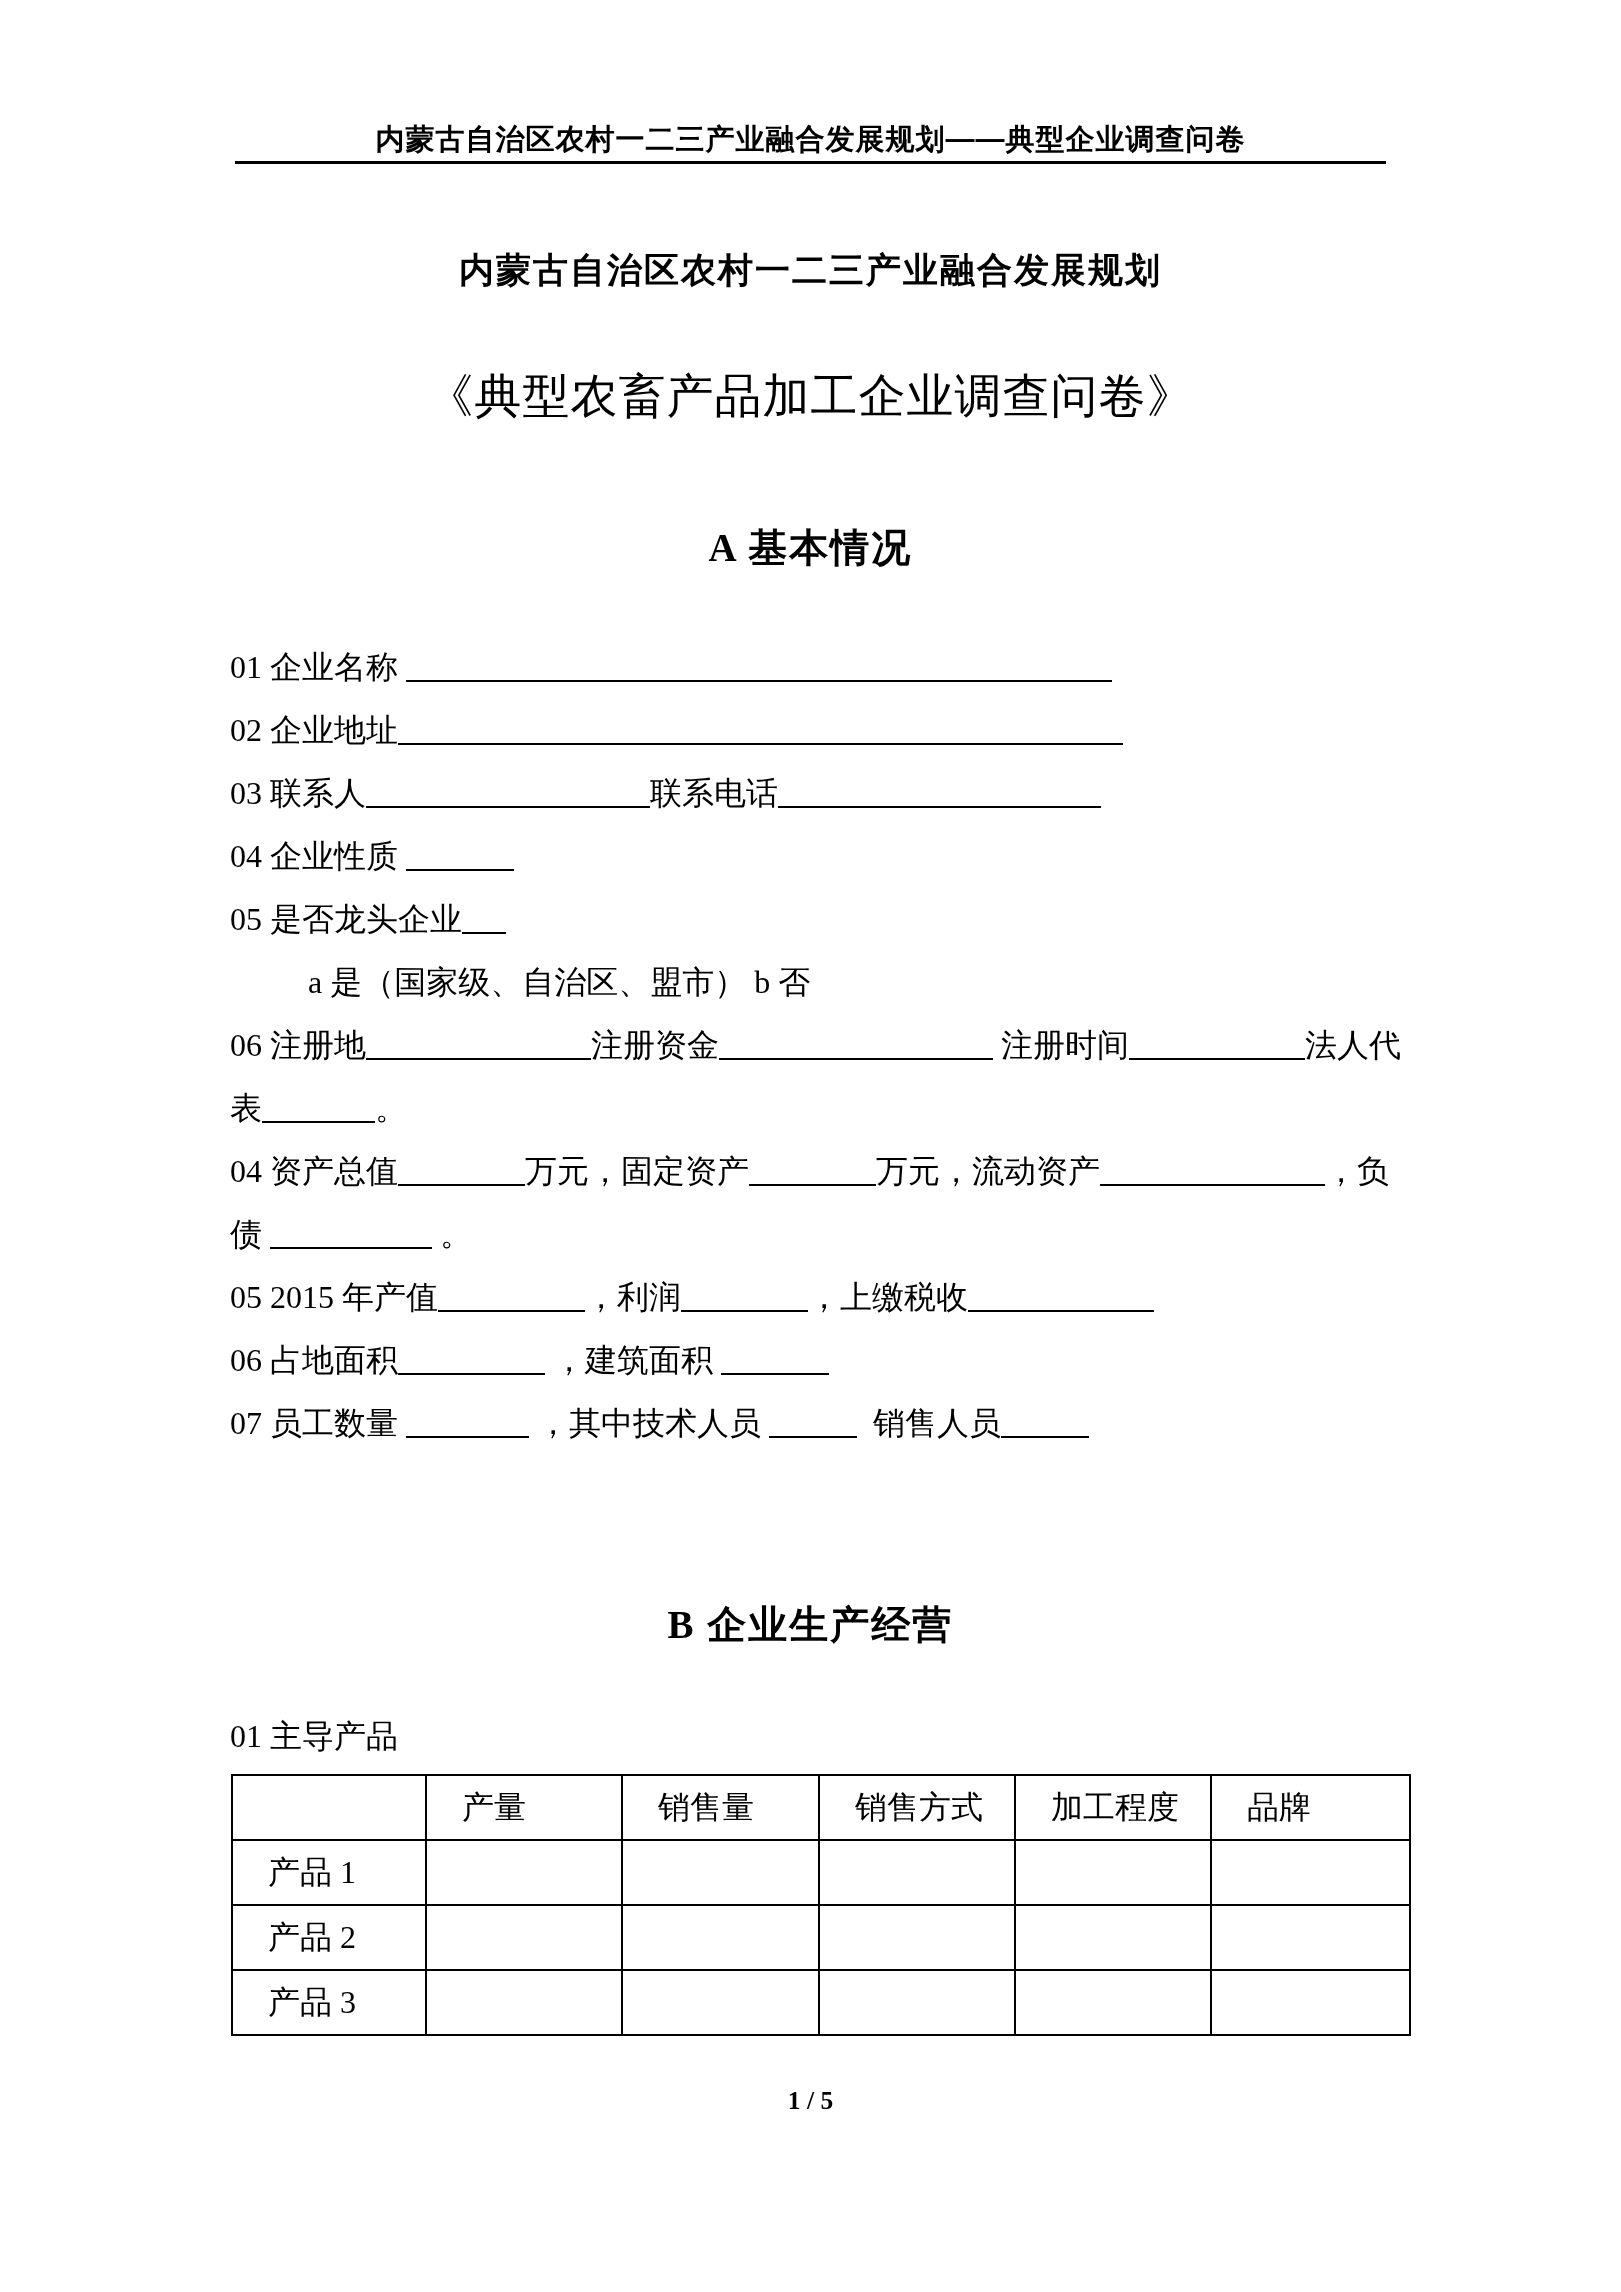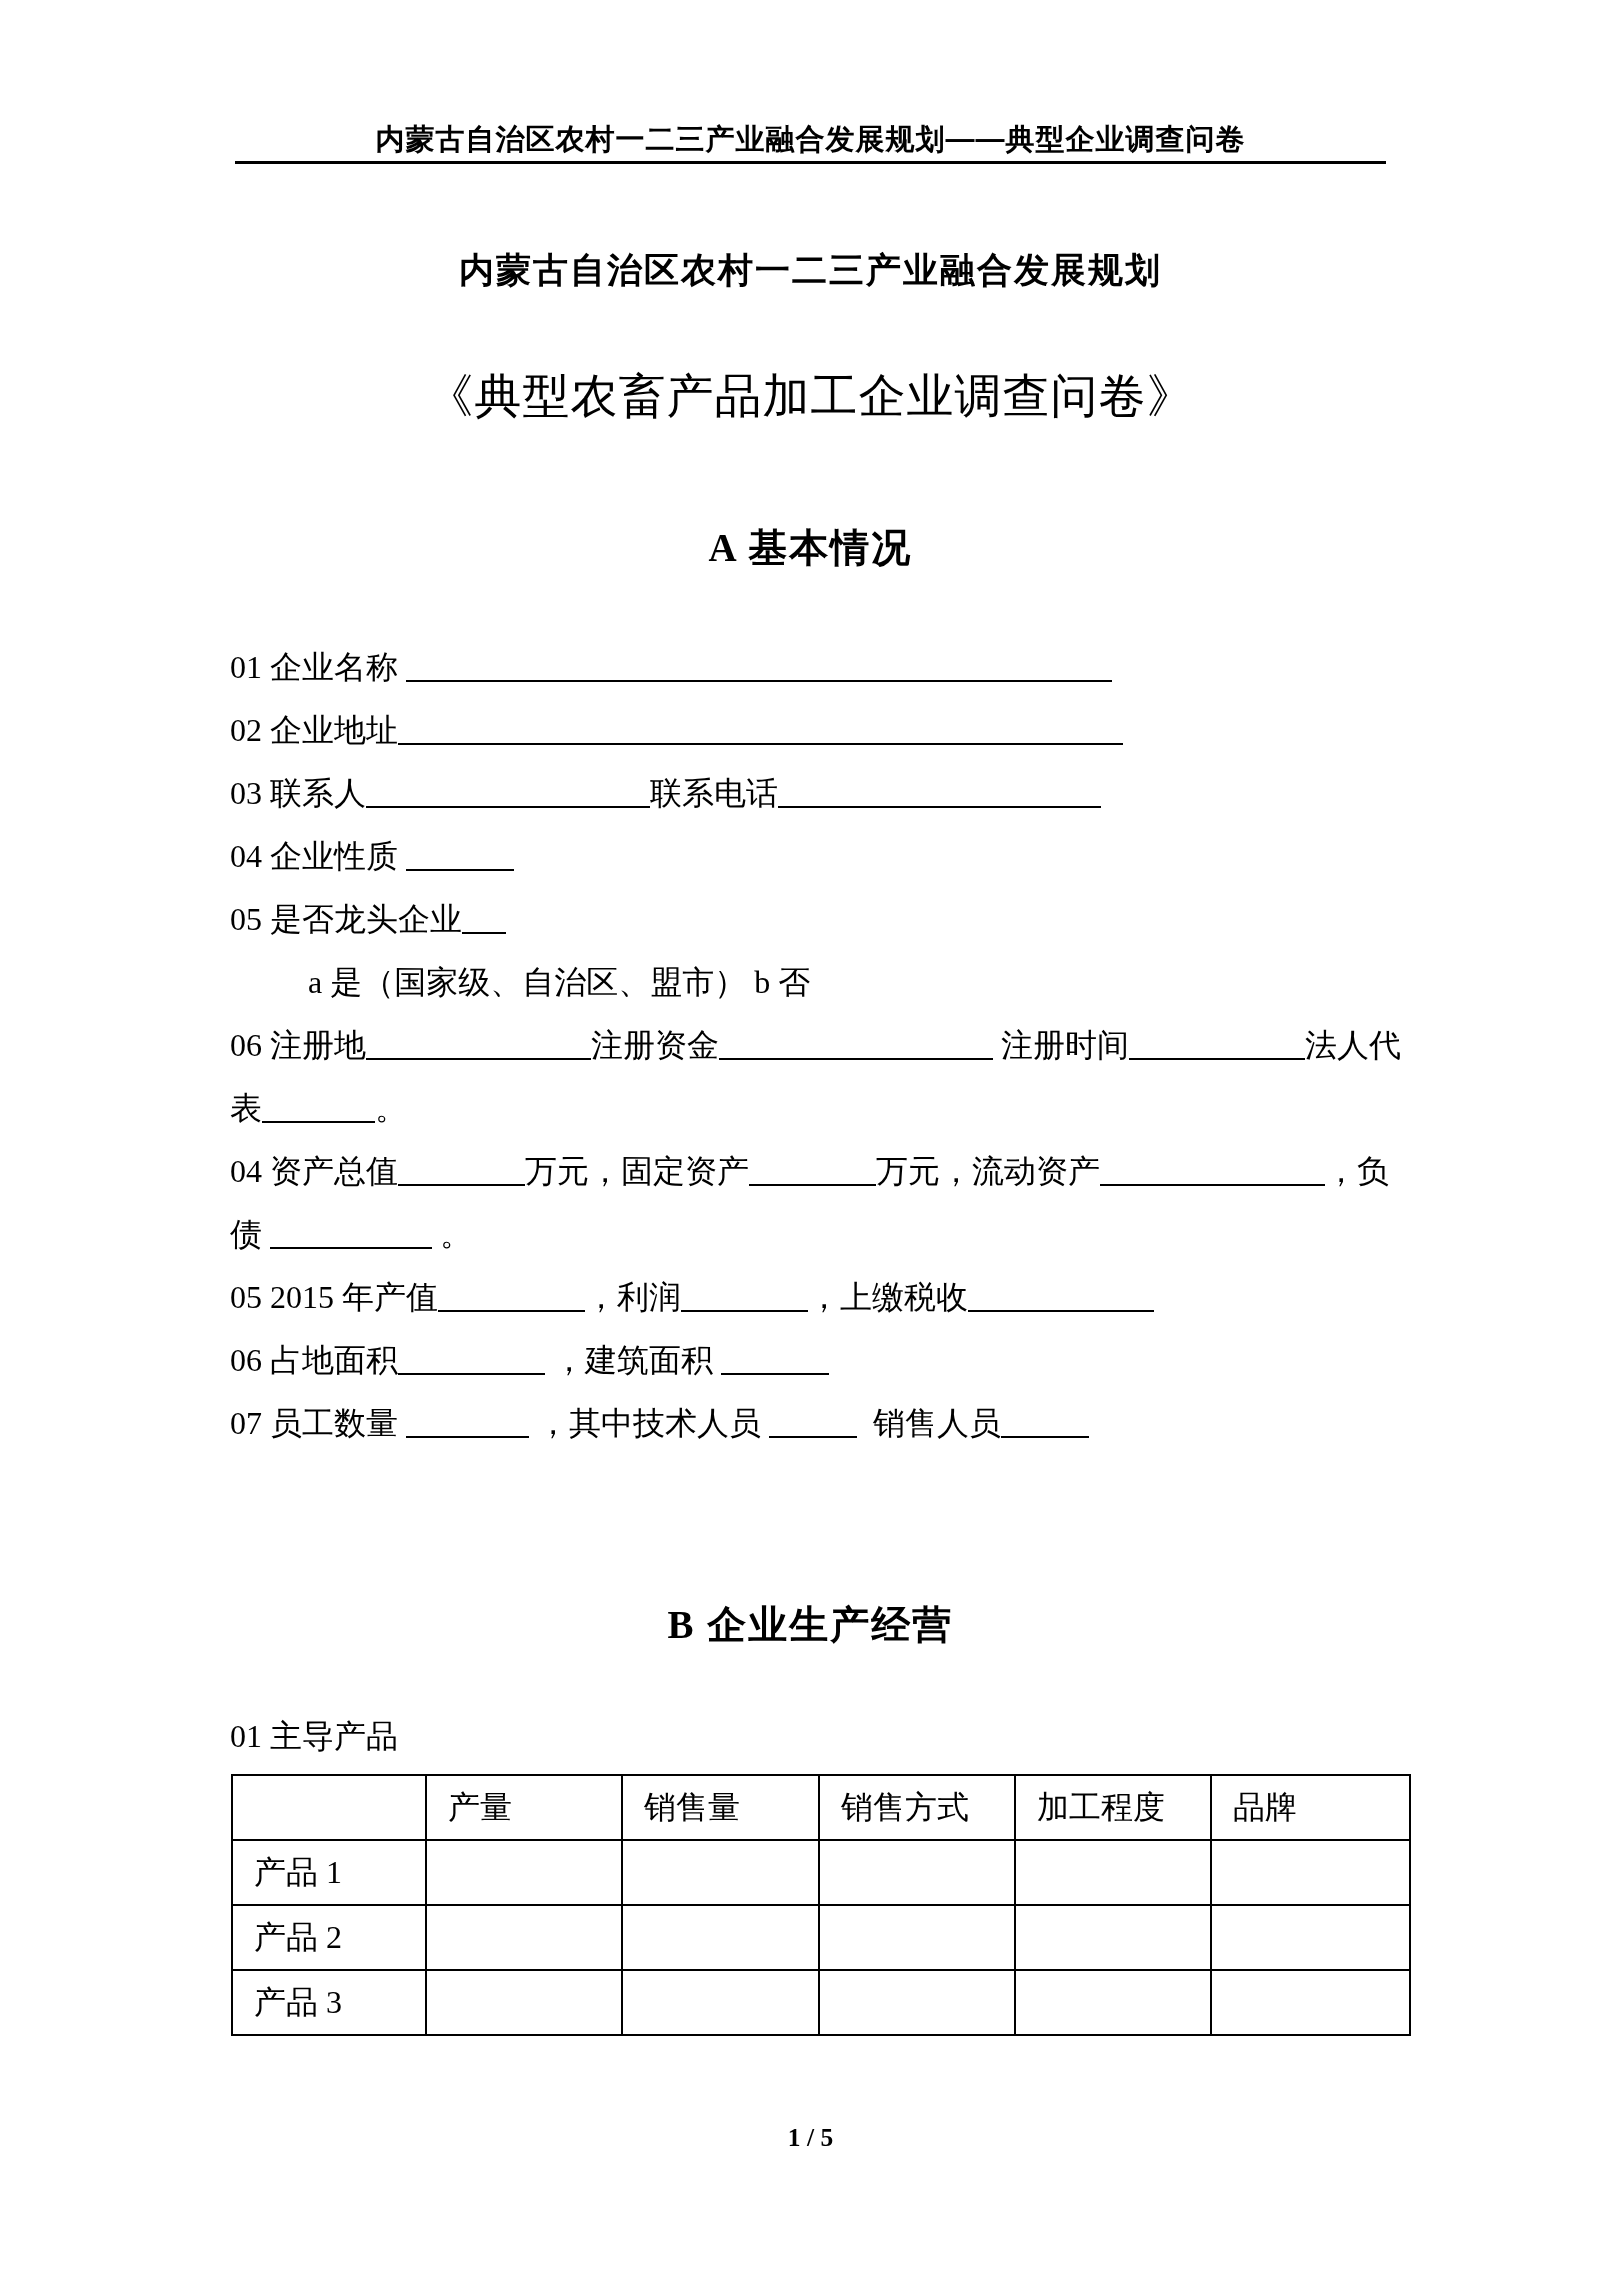--- a/index.html
+++ b/index.html
@@ -57,27 +57,27 @@
   }
   table.products {
     position: absolute; top: 1774px; left: 231px; width: 1178px;
     border-collapse: collapse; table-layout: fixed;
     border: 2.9px solid #000;
     font-size: 32px;
   }
   table.products th, table.products td {
     border: 2px solid #000;
     font-weight: normal; text-align: left; vertical-align: middle;
-    padding-left: 21px; white-space: pre-wrap;
+    padding-left: 35px; white-space: pre-wrap;
   }
   table.products thead tr { height: 65px; }
   table.products tbody tr { height: 65px; }
   .page-footer {
     position: absolute; top: 2086px; left: 0; width: 100%;
-    text-align: center; font-weight: bold; font-size: 25.5px; margin-top: 37px;
+    text-align: center; font-weight: bold; font-size: 25.5px;
   }
 </style>
 </head>
 <body>
 
 <div class="doc-header">内蒙古自治区农村一二三产业融合发展规划——典型企业调查问卷</div>
 <div class="doc-header-rule"></div>
 
 <div class="title-main">内蒙古自治区农村一二三产业融合发展规划</div>
 <div class="title-questionnaire">《典型农畜产品加工企业调查问卷》</div>

